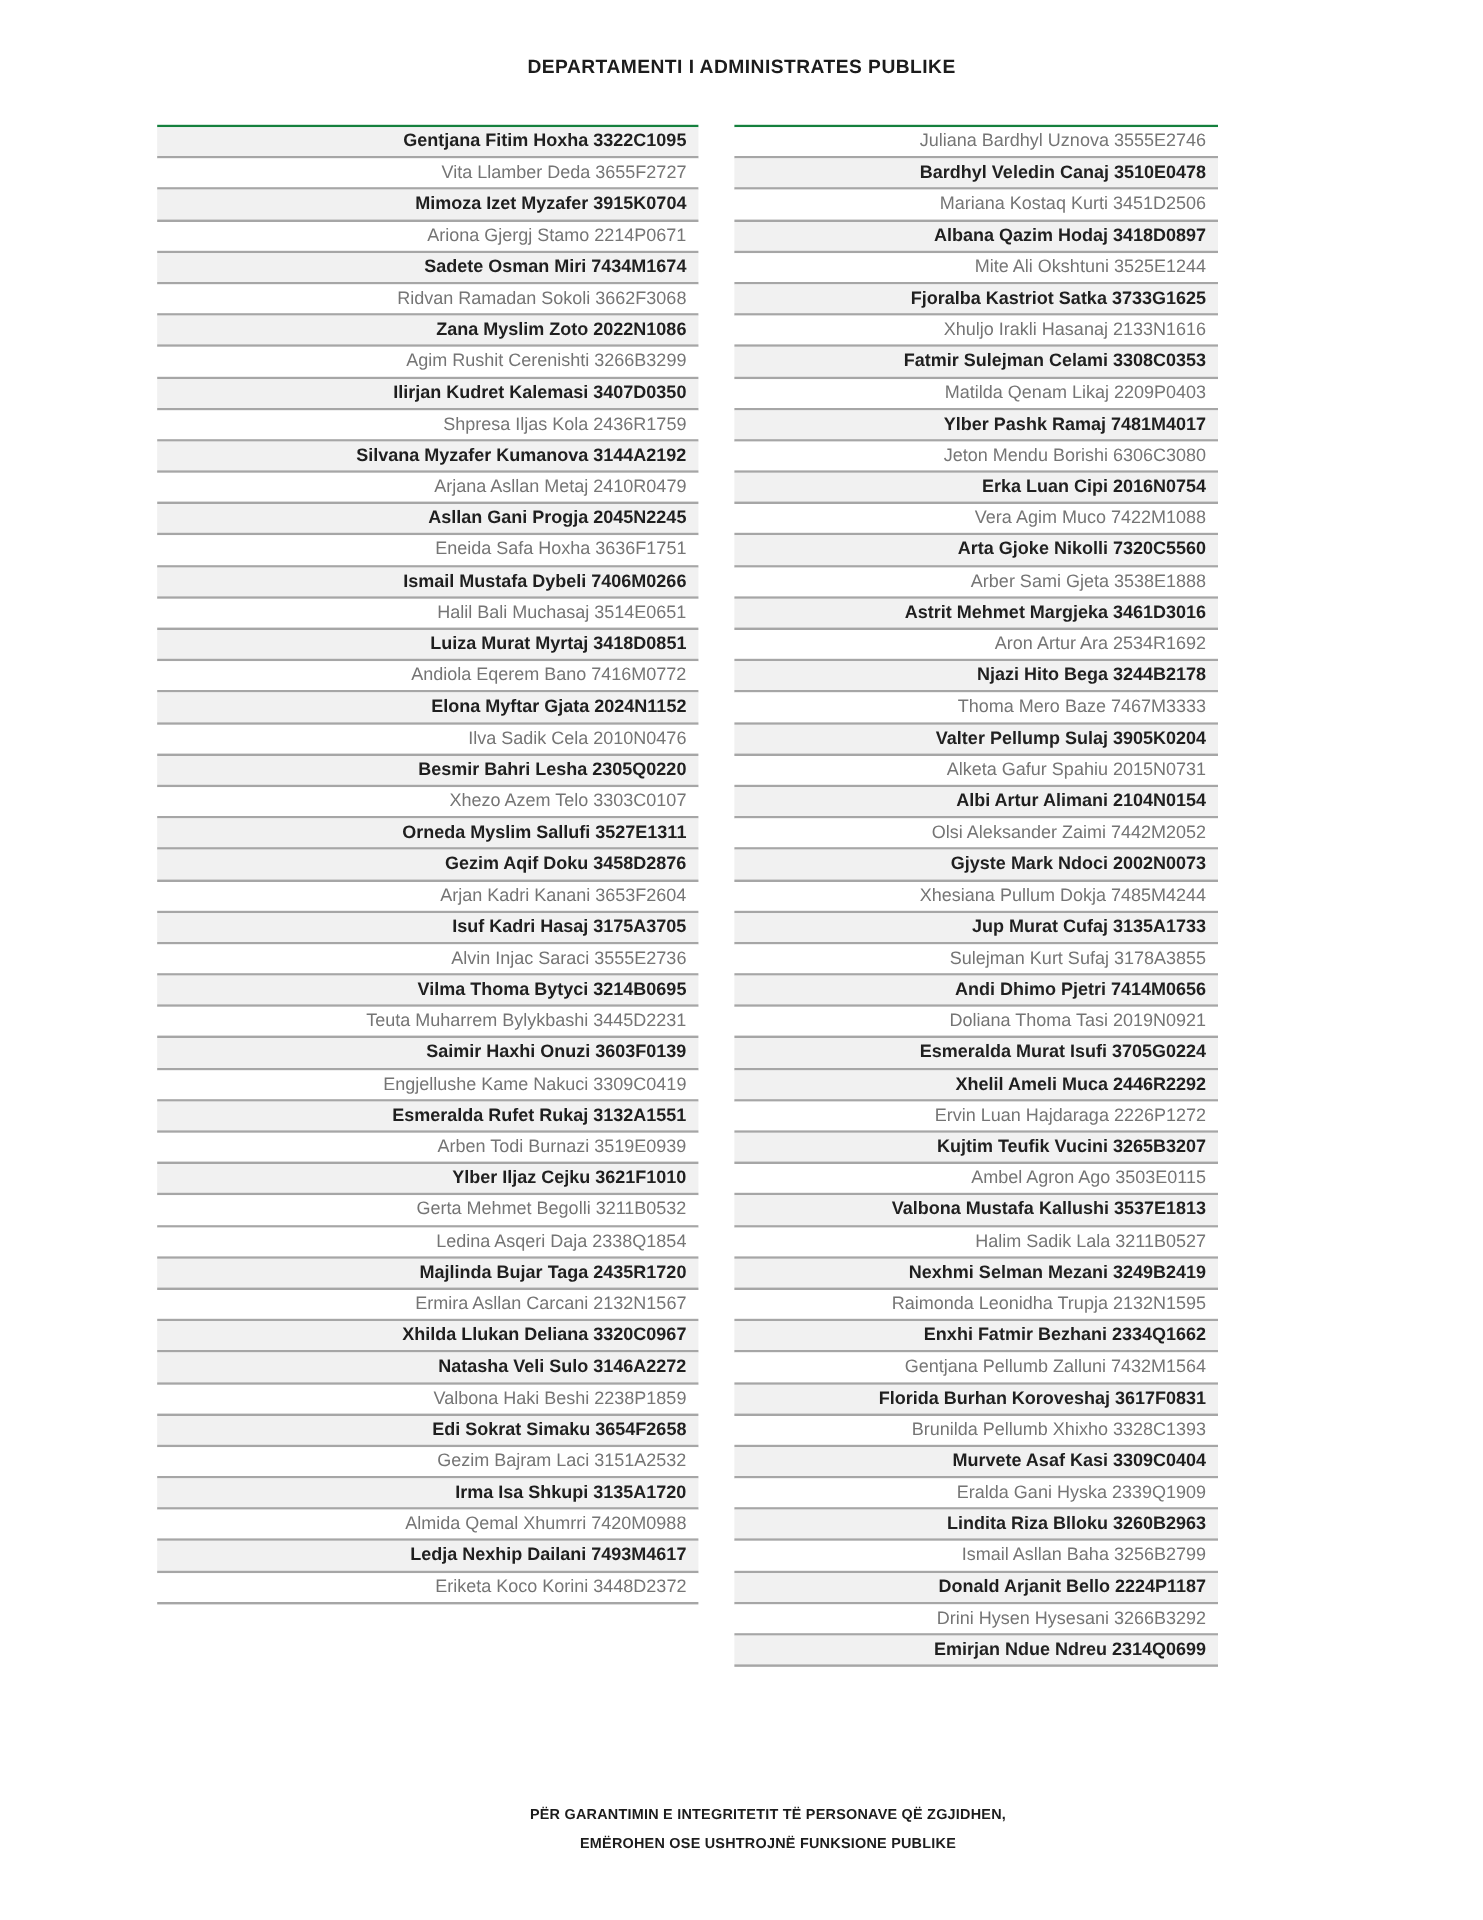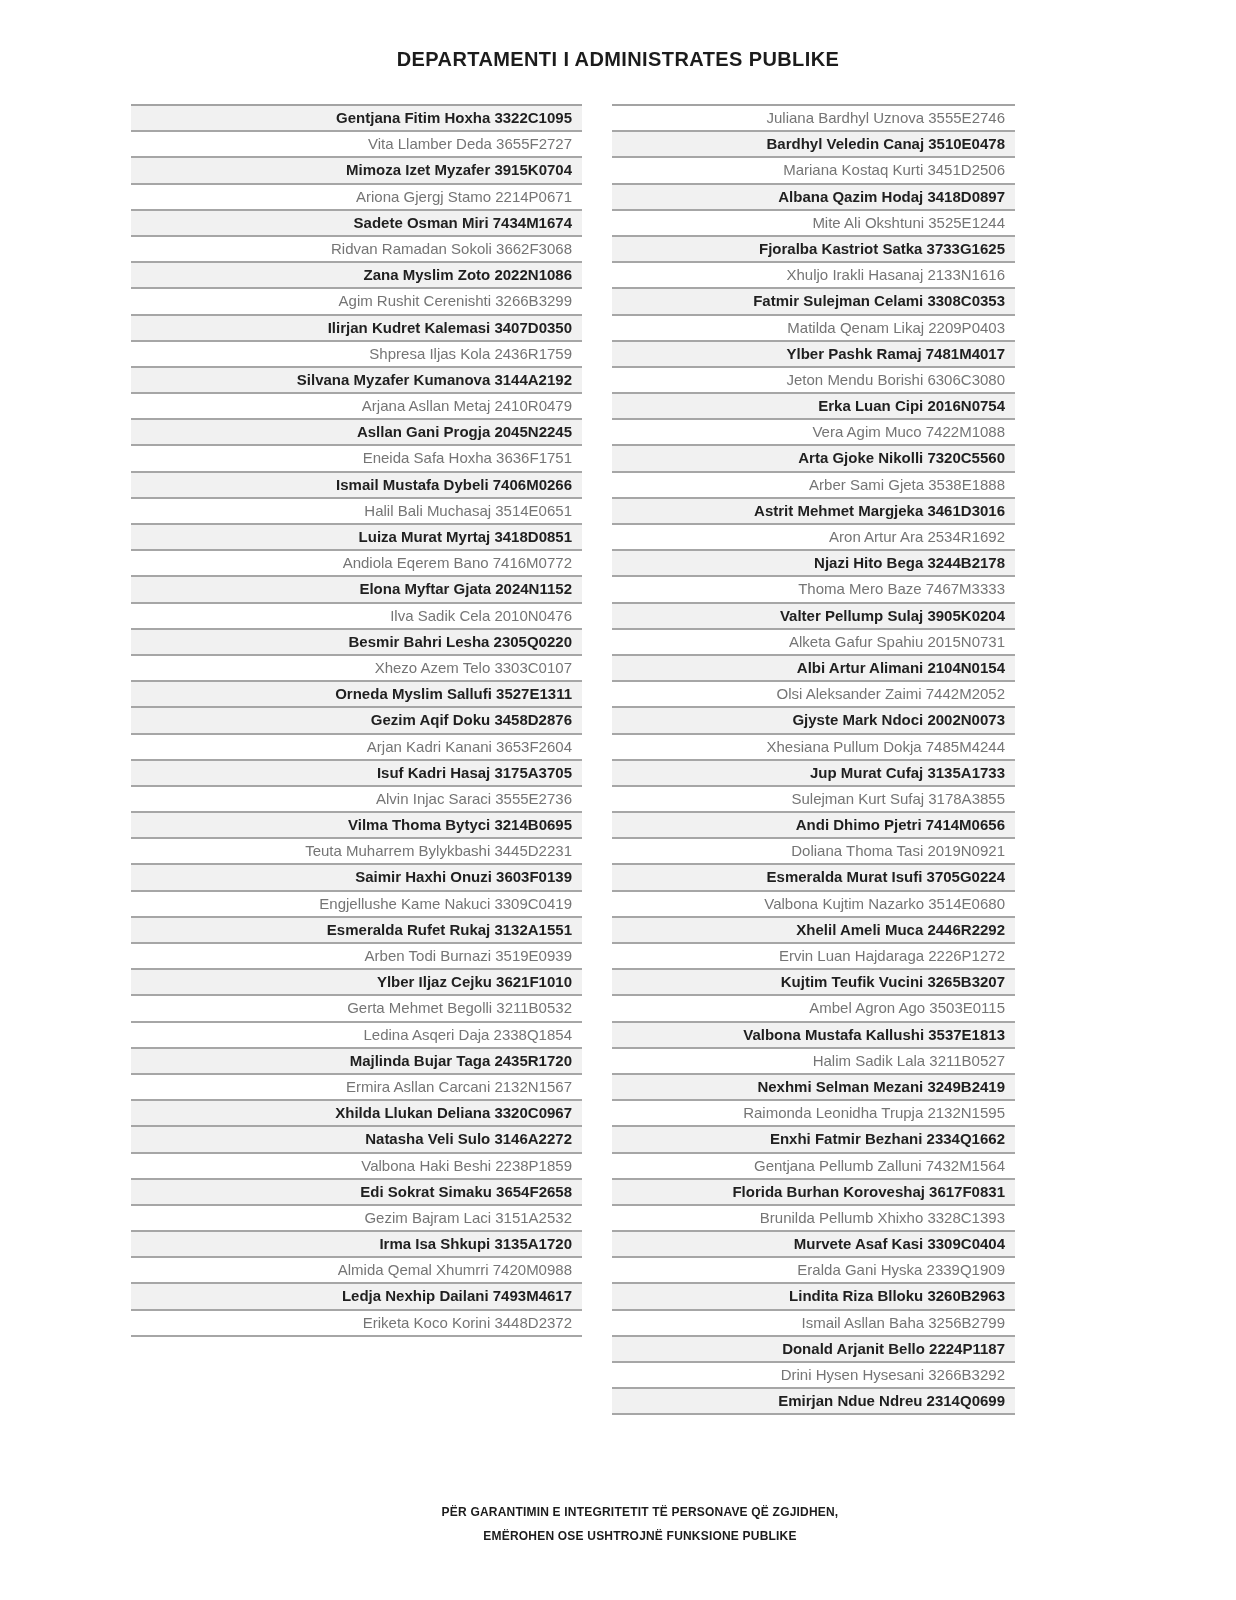--- a/index.html
+++ b/index.html
@@ -13,29 +13,29 @@
     position: relative;
     font-family: "Liberation Sans", "DejaVu Sans", sans-serif;
     overflow: hidden;
   }
   .page-title {
     position: absolute;
     top: 48px;
     left: 0;
     width: 1236px;
     text-align: center;
-    font-size: 20px;
+    font-size: 16px;
     font-weight: 700;
     letter-spacing: 0.4px;
     color: #1c1c1c;
   }
   .name-list {
     position: absolute;
     top: 104px;
-    border-top: 2px solid #a3a3a3;
+    border-top: 2px solid #15803d;
   }
   .name-list.left  { left: 131px; width: 451px; }
   .name-list.right { left: 612px; width: 403px; }
   .row {
     box-sizing: border-box;
     height: 26.2px;
     border-bottom: 2px solid #a6a6a6;
     text-align: right;
     padding-right: 10px;
     font-size: 15px;
@@ -146,21 +146,20 @@
       <div class="row plain">Alketa Gafur Spahiu 2015N0731</div>
       <div class="row shaded">Albi Artur Alimani 2104N0154</div>
       <div class="row plain">Olsi Aleksander Zaimi 7442M2052</div>
       <div class="row shaded">Gjyste Mark Ndoci 2002N0073</div>
       <div class="row plain">Xhesiana Pullum Dokja 7485M4244</div>
       <div class="row shaded">Jup Murat Cufaj 3135A1733</div>
       <div class="row plain">Sulejman Kurt Sufaj 3178A3855</div>
       <div class="row shaded">Andi Dhimo Pjetri 7414M0656</div>
       <div class="row plain">Doliana Thoma Tasi 2019N0921</div>
       <div class="row shaded">Esmeralda Murat Isufi 3705G0224</div>
-      <div class="row plain">Valbona Kujtim Nazarko 3514E0680</div>
       <div class="row shaded">Xhelil Ameli Muca 2446R2292</div>
       <div class="row plain">Ervin Luan Hajdaraga 2226P1272</div>
       <div class="row shaded">Kujtim Teufik Vucini 3265B3207</div>
       <div class="row plain">Ambel Agron Ago 3503E0115</div>
       <div class="row shaded">Valbona Mustafa Kallushi 3537E1813</div>
       <div class="row plain">Halim Sadik Lala 3211B0527</div>
       <div class="row shaded">Nexhmi Selman Mezani 3249B2419</div>
       <div class="row plain">Raimonda Leonidha Trupja 2132N1595</div>
       <div class="row shaded">Enxhi Fatmir Bezhani 2334Q1662</div>
       <div class="row plain">Gentjana Pellumb Zalluni 7432M1564</div>

